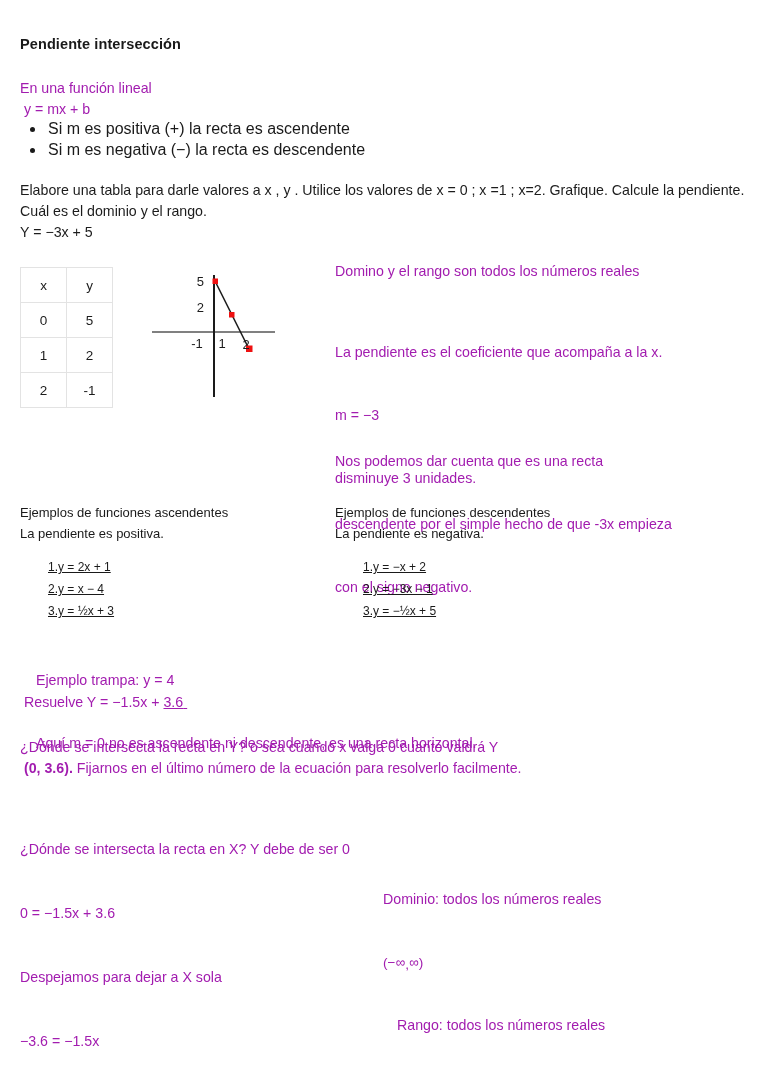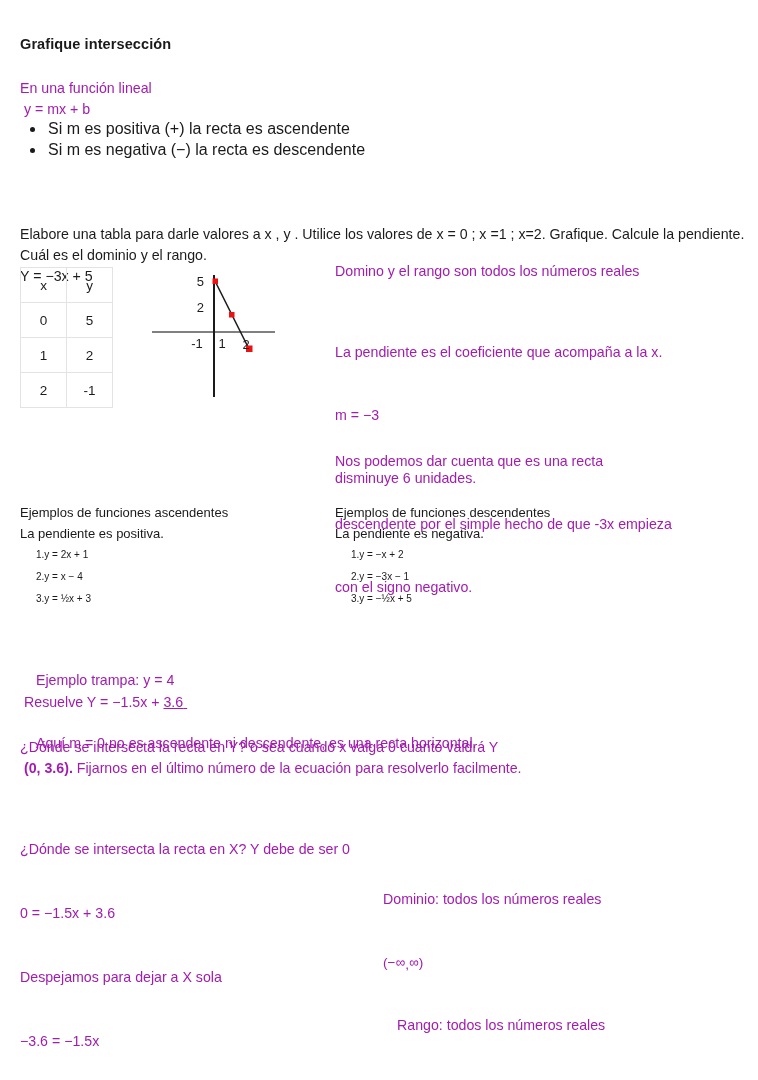--- a/index.html
+++ b/index.html
@@ -35,21 +35,20 @@
   .body-text {
     font-size: 14.2px;
     line-height: 21px;
     color: #a21caf;
     white-space: pre;
   }
   .body-wrap {
     font-size: 14.2px;
     line-height: 21px;
     color: #1c1c1c;
-    margin-top: 44px;
   }
 
   
   .intro { left: 20px; top: 78px; }
   .eq-line { left: 20px; top: 99px; }
 
   .bullets {
     left: 20px;
     top: 118px;
     margin: 0;
@@ -86,25 +85,26 @@
   
   .note-a { left: 335px; top: 261px; }
   .note-b { left: 335px; top: 300px; }
   .note-c { left: 335px; top: 409px; }
 
   
   .ex-left  { left: 20px;  top: 502px; }
   .ex-right { left: 335px; top: 502px; }
   .ex-head { font-size: 13px; line-height: 21px; }
   .ex-list {
-    margin: 0;
+    margin: 12px;
     padding: 0;
     list-style: none;
-    font-size: 10px;
+    font-size: 12px;
     line-height: 22px;
+    text-decoration: underline;
   }
   .ex-list li { padding-left: 16px; }
 
   .trampa { left: 20px; top: 628px; margin-left: 16px; }
   .resuelve { left: 24px; top: 692px; }
   .under { text-decoration: underline; }
 
   .q1 { left: 20px; top: 737px; }
   .q1b { left: 20px; top: 758px; }
   .bold { font-weight: bold; }
@@ -115,21 +115,21 @@
   .domrange { left: 383px; top: 847px; }
   .domrange .r2 { padding-left: 14px; }
   .inf { font-size: 13.6px; }
   .inf .sub { position: relative; top: 2px; }
 </style>
 </head>
 <body>
 
 <div class="page">
 
-  <div class="abs title">Grafique intersección</div>
+  <div class="abs title">Pendiente intersección</div>
 
   <div class="abs body-text intro">En una función lineal</div>
   <div class="abs body-text eq-line"> y = mx + b</div>
 
   <ul class="abs bullets">
     <li>Si m es positiva (+) la recta es ascendente</li>
     <li>Si m es negativa (−)  la recta es descendente</li>
   </ul>
 
   <div class="abs body-wrap para1">
@@ -178,21 +178,21 @@
       <text x="82" y="86" font-family="Liberation Sans, sans-serif" font-size="13" fill="#1c1c1c" text-anchor="middle">1</text>
       <text x="106" y="87" font-family="Liberation Sans, sans-serif" font-size="13" fill="#1c1c1c" text-anchor="middle">2</text>
     </svg>
   </div>
 
   <div class="abs body-text note-a">Domino y el rango son todos los números reales</div>
 
   <div class="abs body-text note-b">
     <div>La pendiente es el coeficiente que acompaña a la x.</div>
     <div>m = −3</div>
-    <div>disminuye 6 unidades.</div>
+    <div>disminuye 3 unidades.</div>
   </div>
 
   <div class="abs body-text note-c">
     <div>Nos podemos dar cuenta que es una recta</div>
     <div>descendente por el simple hecho de que -3x empieza</div>
     <div>con el signo negativo.</div>
   </div>
 
   <div class="abs ex-left">
     <div class="ex-head">Ejemplos de funciones ascendentes</div>

